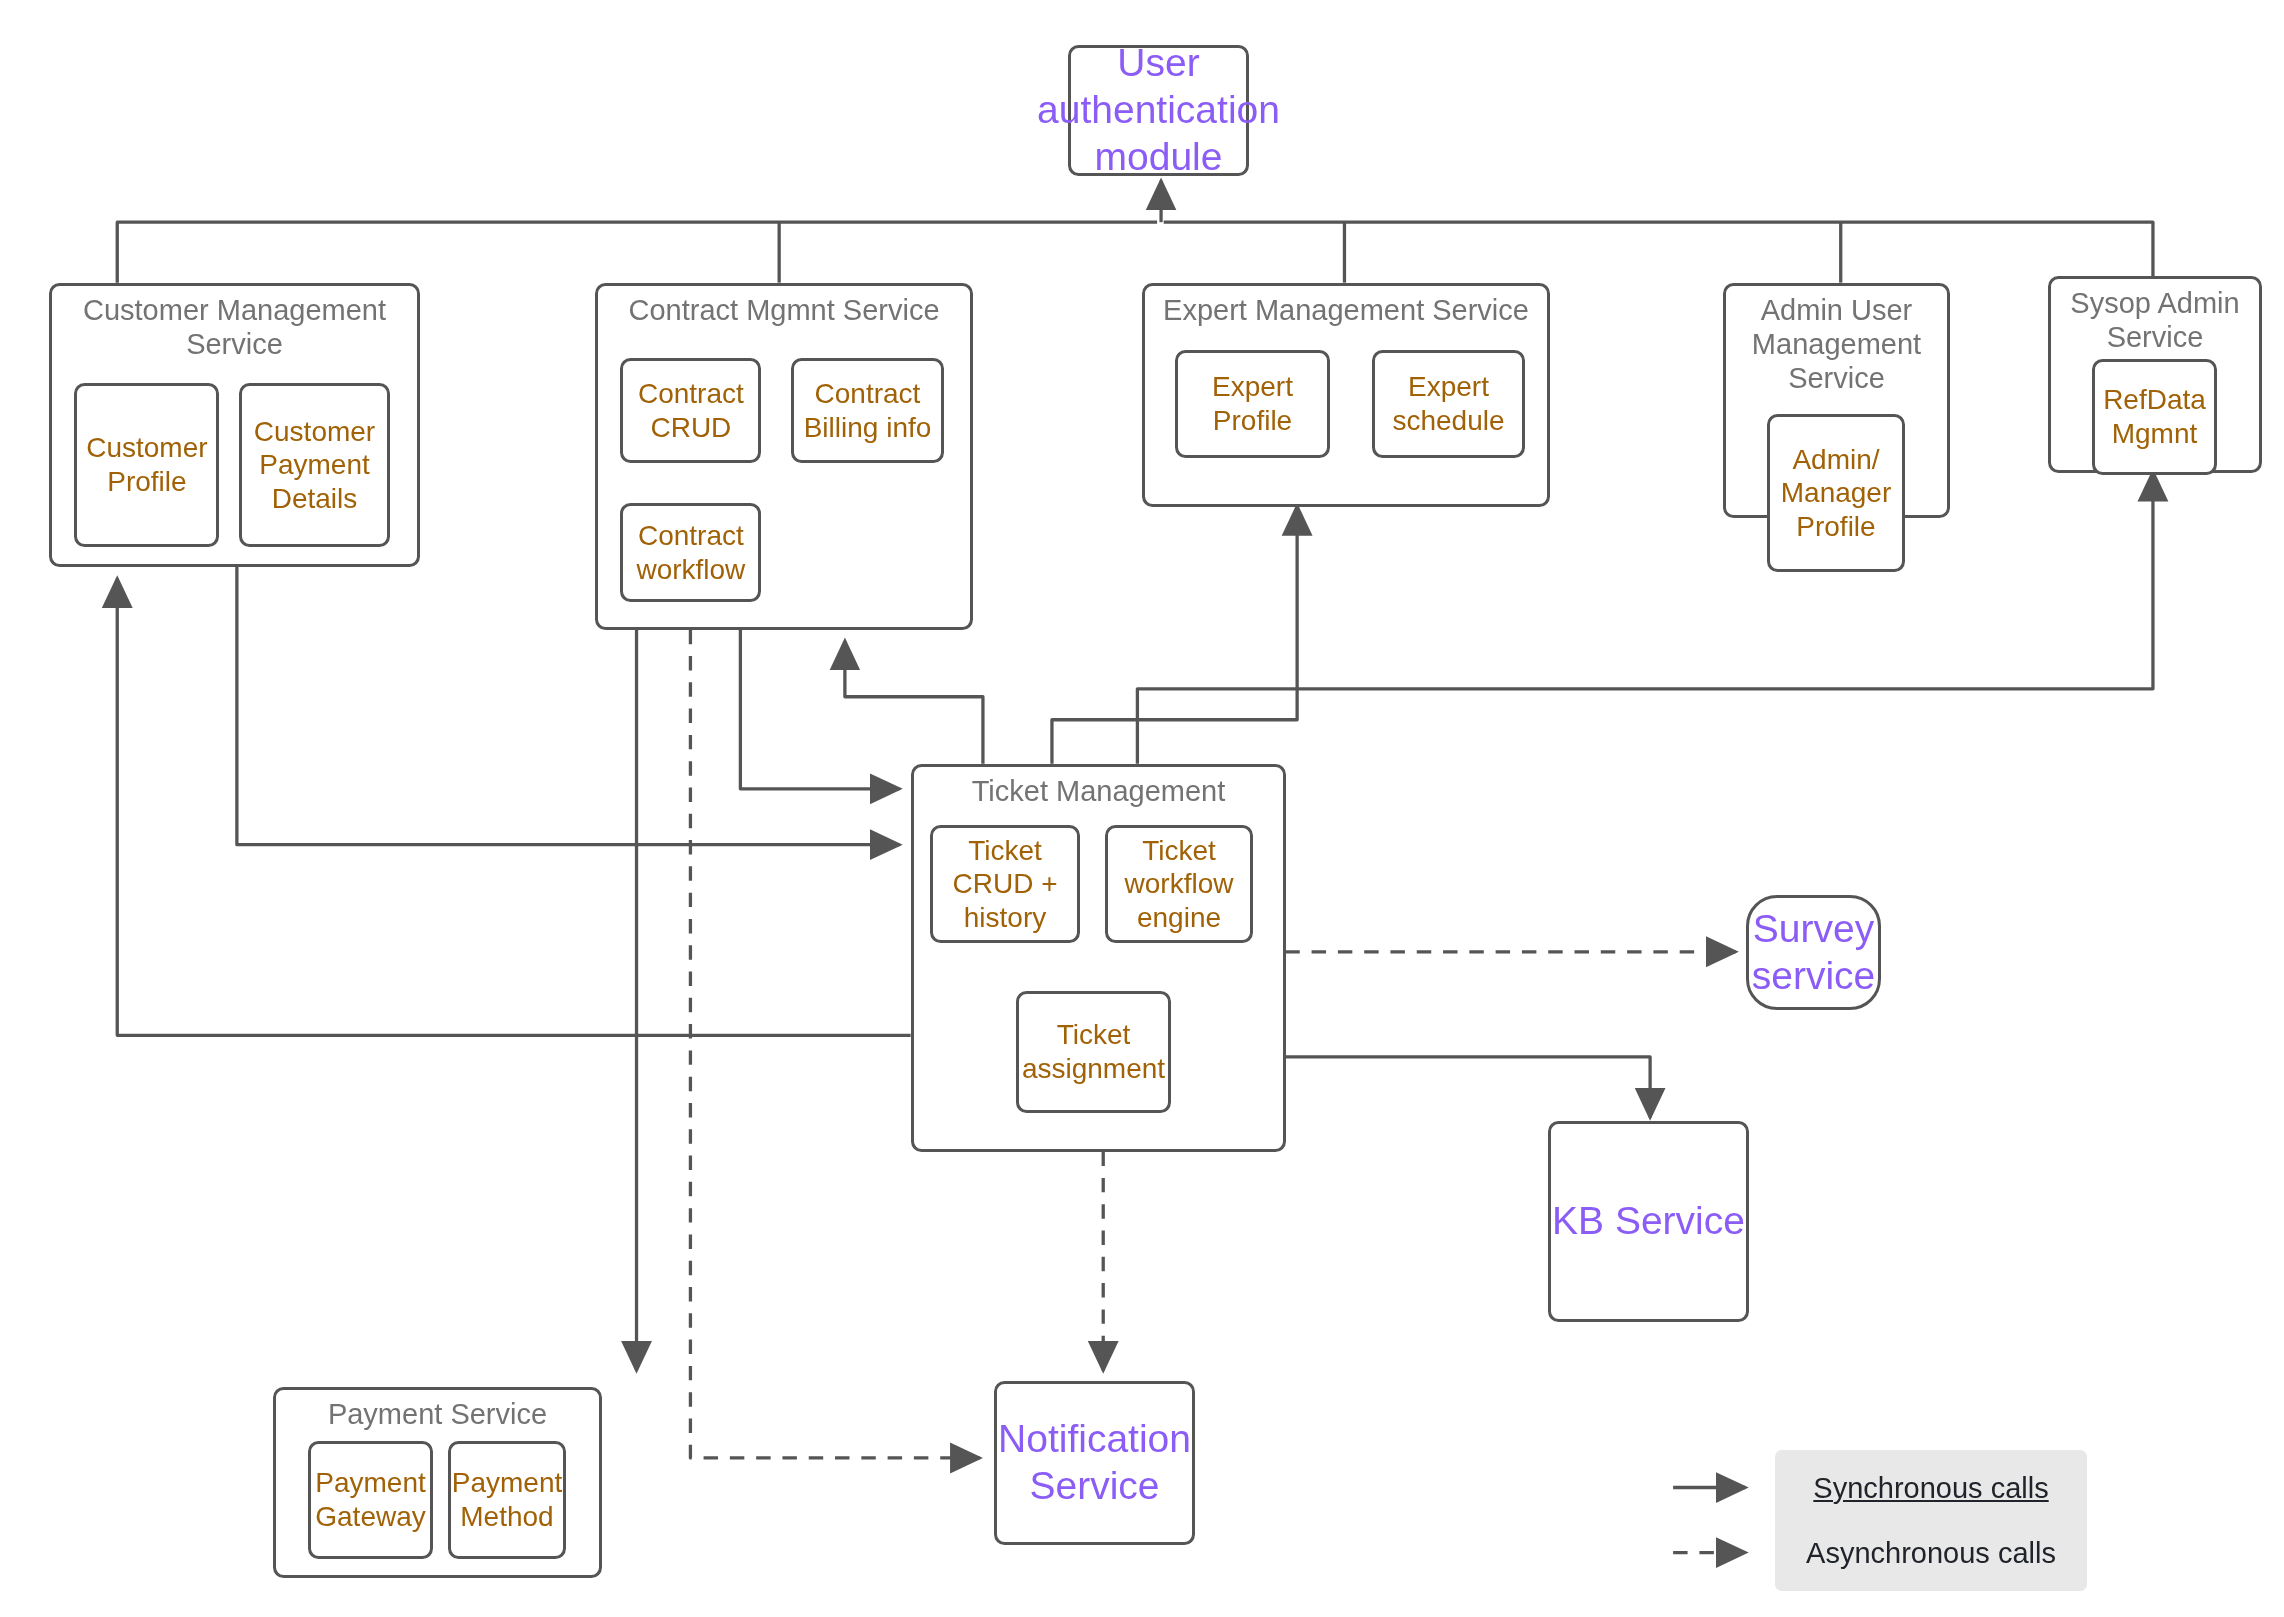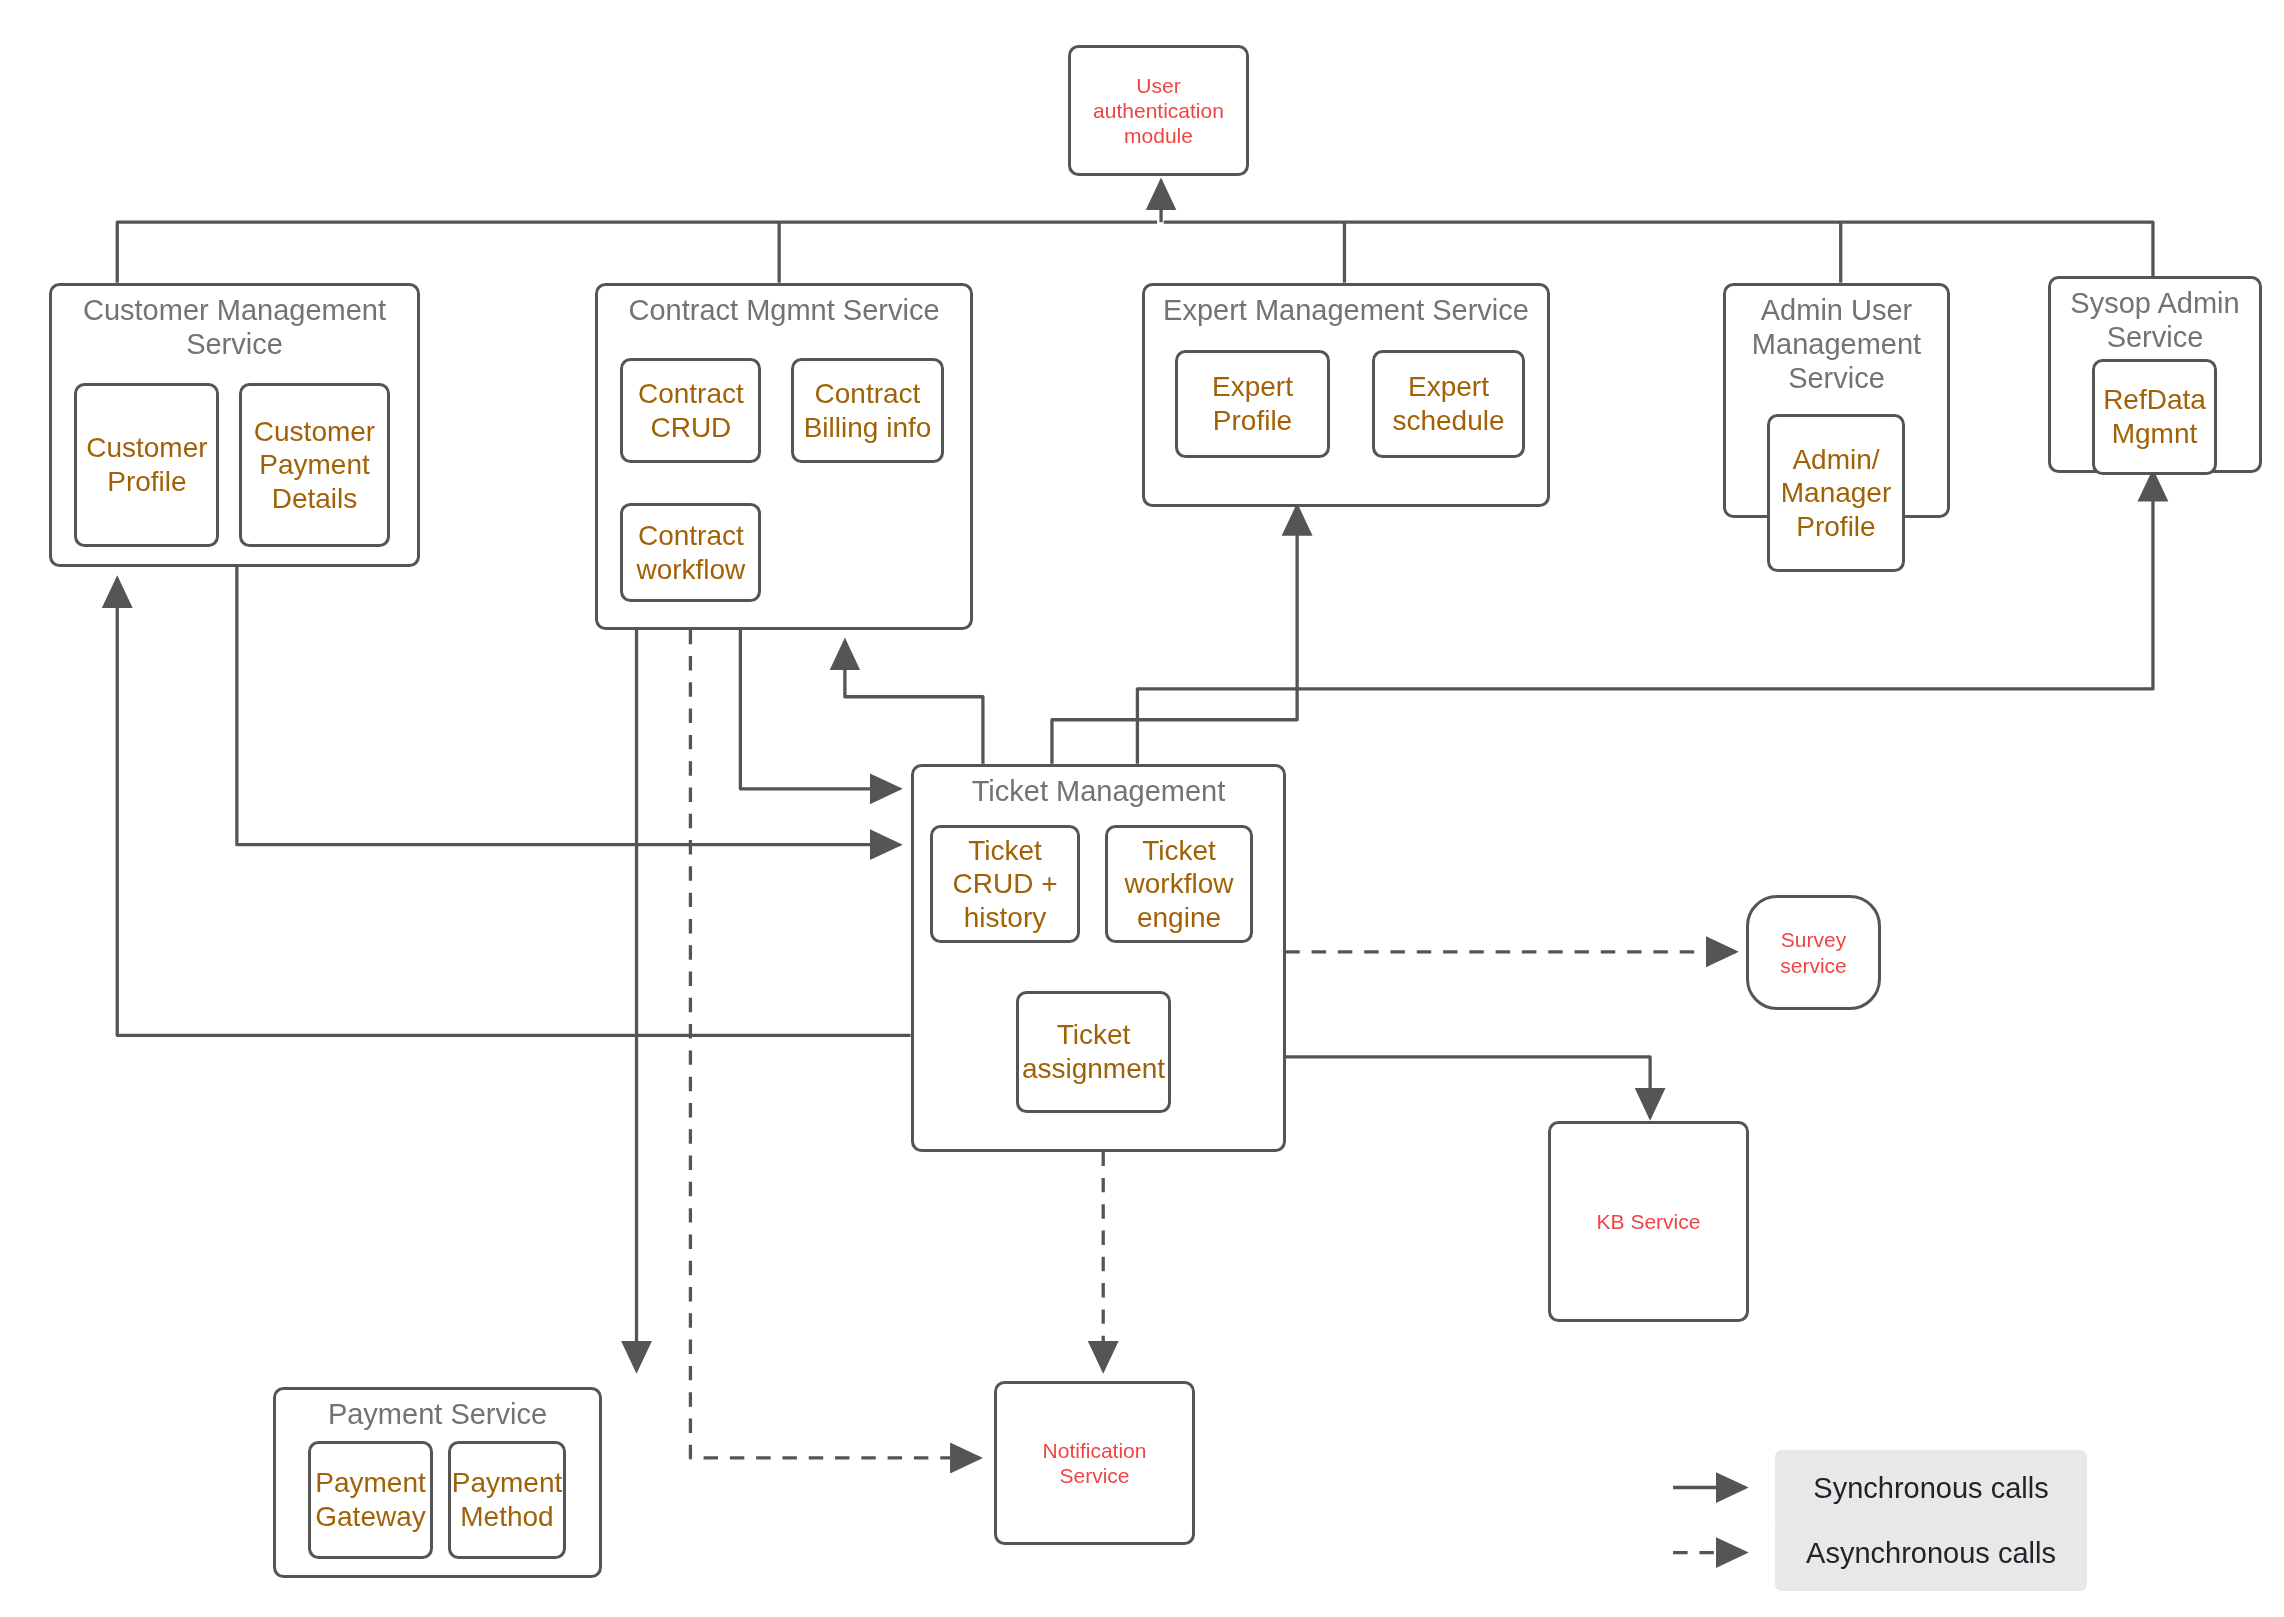--- a/index.html
+++ b/index.html
@@ -5,22 +5,22 @@
   html,body{margin:0;padding:0;background:#ffffff;}
   body{font-family:"Liberation Sans","DejaVu Sans",sans-serif;}
   #canvas{position:relative;width:2284px;height:1617px;background:#fff;overflow:hidden;}
   svg.wires{position:absolute;left:0;top:0;width:2284px;height:1617px;}
   .node{position:absolute;box-sizing:border-box;border:3.3px solid #555555;border-radius:10.5px;background:#ffffff;}
   .node>.title{position:absolute;left:0;right:0;top:6.6px;text-align:center;color:#737373;line-height:1.18;}
   .svc .title{font-size:29px;}
   .leaf{position:absolute;box-sizing:border-box;border:3.3px solid #555555;border-radius:10.5px;background:#ffffff;
         display:flex;align-items:center;justify-content:center;text-align:center;color:#a16207;
         font-size:28px;line-height:1.2;padding:2.6px;}
-  .plain{display:flex;align-items:center;justify-content:center;text-align:center;color:#ef4444;
-         font-size:21px;line-height:1.2;}
+  .plain{display:flex;align-items:center;justify-content:center;text-align:center;color:#8b5cf6;
+         font-size:39px;line-height:1.2;}
   .legend-chip{position:absolute;box-sizing:border-box;background:#e8e8e8;border-radius:6.6px;
                display:flex;align-items:center;justify-content:center;color:#20242a;font-size:29px;}
 </style>
 </head>
 <body>
 
 <div id="canvas">
 
   <svg class="wires" viewBox="0 0 3474 2460" xmlns="http://www.w3.org/2000/svg">
     <defs>
@@ -169,21 +169,21 @@
       <span style="white-space:pre-line;">Payment
 Method</span>
     </div>
   </div>
 
   <div class="node plain" style="left:994px;top:1381px;width:201px;height:164px;">
     <span style="white-space:pre-line;">Notification
 Service</span>
   </div>
 
-  <div class="legend-chip" style="left:1775px;top:1450px;width:312px;height:76px;">
+  <div class="legend-chip" style="left:1775px;top:1450px;width:312px;height:76px;text-decoration:underline;">
     <span>Synchronous calls</span>
   </div>
   <div class="legend-chip" style="left:1775px;top:1515px;width:312px;height:76px;">
     <span>Asynchronous calls</span>
   </div>
 
 </div>
 
 
 </body></html>

